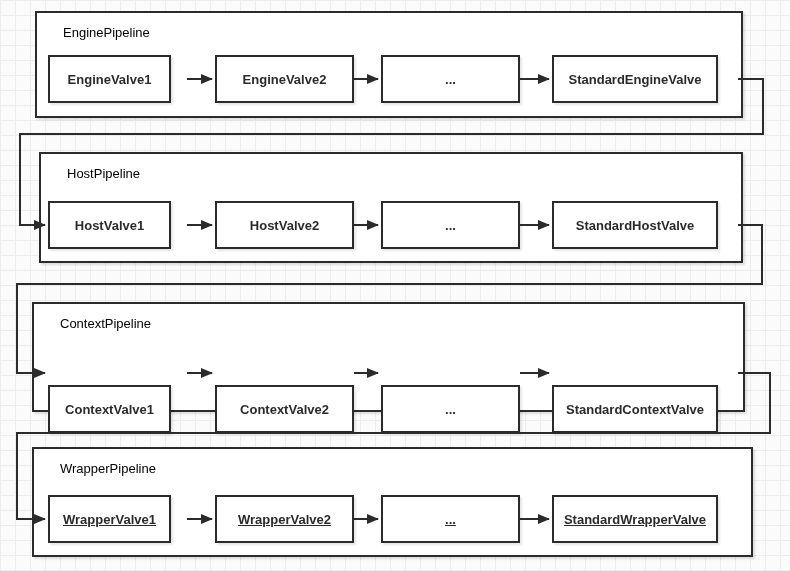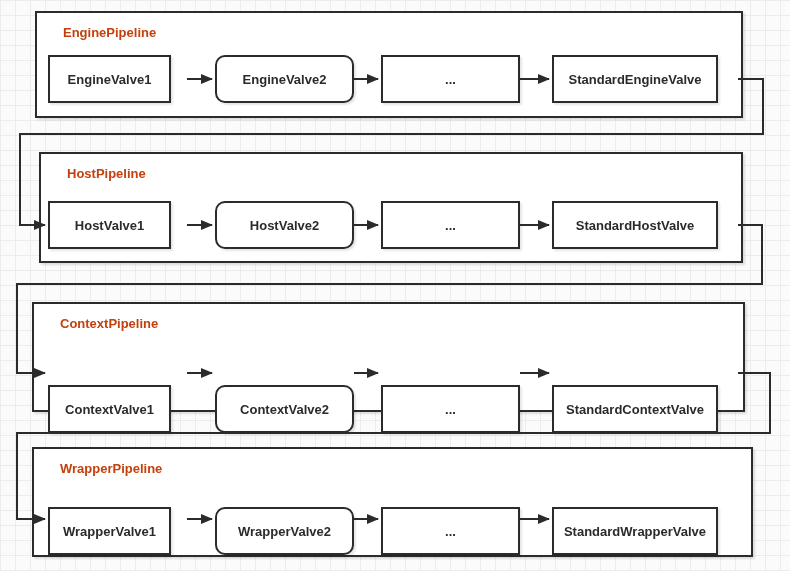--- a/index.html
+++ b/index.html
@@ -24,48 +24,48 @@
     border: 2px solid #2b2b2b;
     background: #ffffff;
     box-shadow: 2px 2px 2px rgba(0,0,0,0.12);
     z-index: 1;
   }
   .pipeline-label {
     position: absolute;
     left: 26px;
     top: 12px;
     font-size: 13px;
-    font-weight: bold;
-    color: #c2410c;
+    font-weight: normal;
+    color: #000000;
     white-space: nowrap;
   }
   .valve {
     position: absolute;
     box-sizing: border-box;
     height: 48px;
     border: 2px solid #2b2b2b;
     background: #ffffff;
     box-shadow: 2px 2px 2px rgba(0,0,0,0.10);
     display: flex;
     align-items: center;
     justify-content: center;
     font-size: 13px;
     font-weight: bold;
     color: #2b2b2b;
     z-index: 2;
     white-space: nowrap;
   }
   .v1 { left: 48px;  width: 123px; }
-  .v2 { left: 215px; width: 139px; border-radius: 10px; }
+  .v2 { left: 215px; width: 139px; }
   .v3 { left: 381px; width: 139px; }
   .v4 { left: 552px; width: 166px; }
   .row1 .valve, .valve.r1 { top: 55px; }
   .valve.r2 { top: 201px; }
   .valve.r3 { top: 349px; margin-top: 36px; }
-  .valve.r4 { top: 507px; }
+  .valve.r4 { top: 495px; text-decoration: underline; }
   #wires {
     position: absolute;
     left: 0; top: 0;
     z-index: 3;
     pointer-events: none;
   }
 </style>
 </head>
 <body>
 

